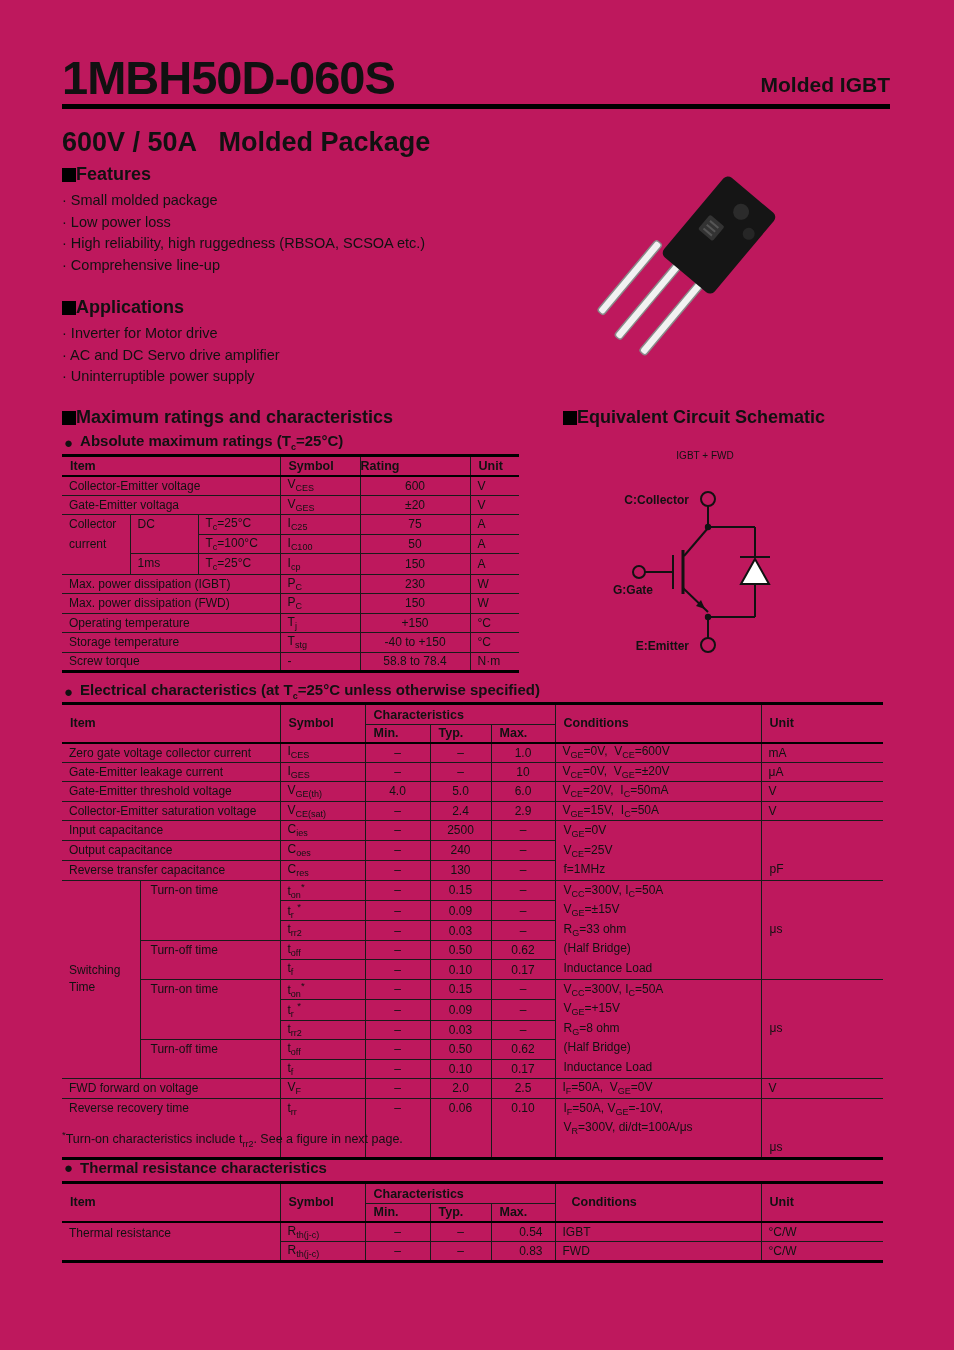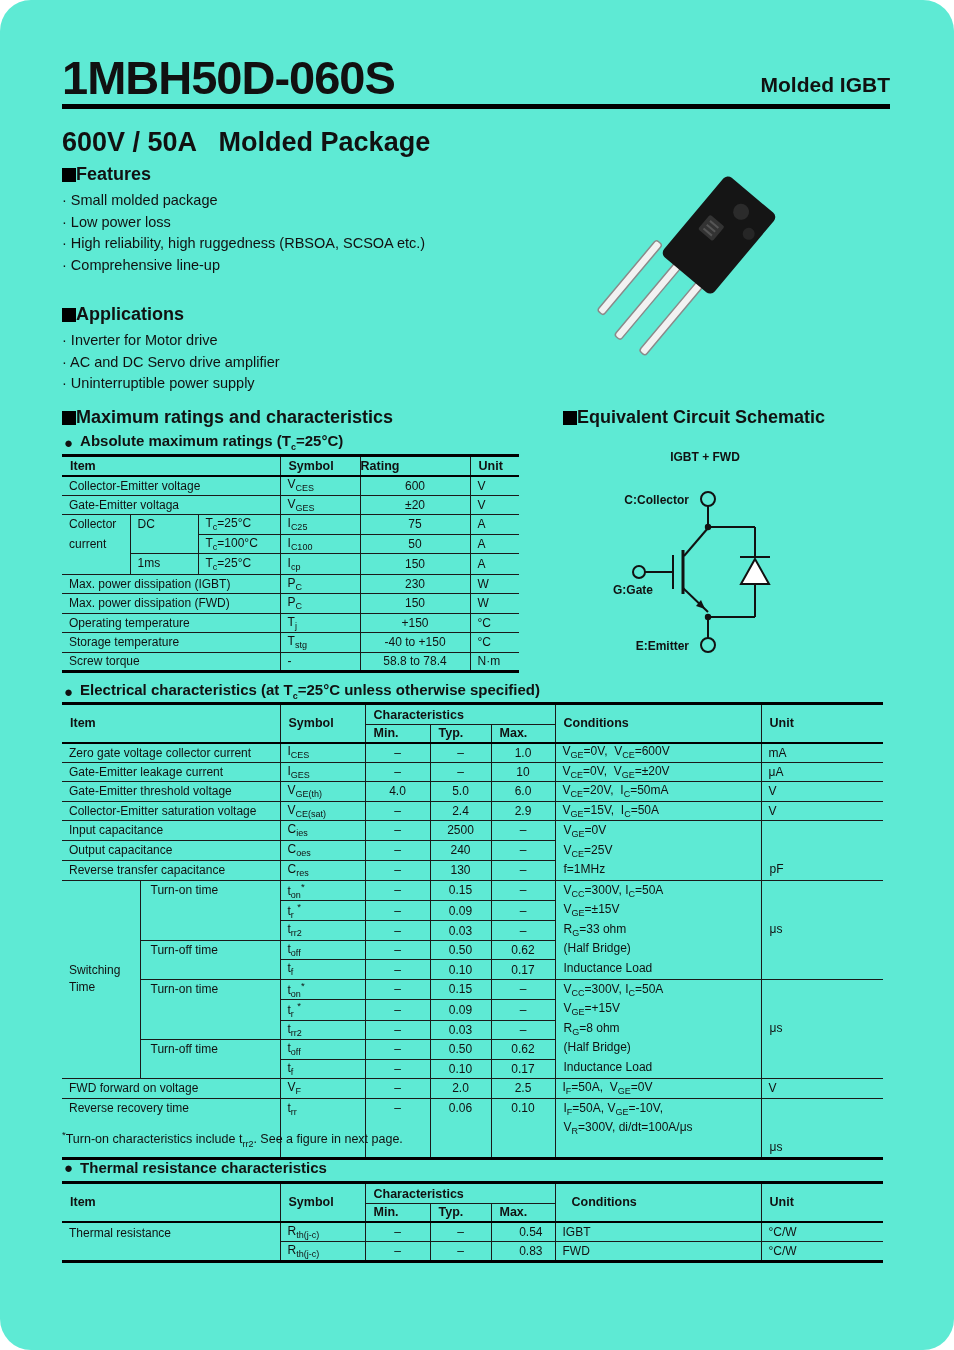--- a/index.html
+++ b/index.html
@@ -1,17 +1,17 @@
 <!DOCTYPE html>
 <html><head>
 <meta charset="utf-8">
 <style>
   html,body{margin:0;padding:0;background:#fff;}
-  .page{position:relative;width:954px;height:1350px;background:#5eead4;color:#111;
-        font-family:"Liberation Sans","DejaVu Sans",sans-serif;overflow:hidden;border-radius:31px;}
+  .page{position:relative;width:954px;height:1350px;background:#be185d;color:#111;
+        font-family:"Liberation Sans","DejaVu Sans",sans-serif;overflow:hidden;}
 
   
   .titlebar{position:absolute;left:62px;top:54px;width:828px;display:flex;
             justify-content:space-between;align-items:flex-end;
             border-bottom:5px solid #000;padding-bottom:3px;}
   .part-no{margin:0;font-size:47px;font-weight:bold;letter-spacing:-1px;line-height:1;}
   .family{font-size:21px;font-weight:bold;margin-bottom:4px;}
   .subtitle{position:absolute;left:62px;top:127px;font-size:27px;font-weight:bold;white-space:pre;}
 
   
@@ -46,21 +46,21 @@
   .gcond{vertical-align:top !important;margin-top:18px;}
   .gcond div{height:19.5px;line-height:19.5px;padding-left:8px;white-space:pre-wrap;}
   .rrcond div{height:19px;line-height:19px;padding-left:8px;white-space:pre-wrap;}
   .gu{vertical-align:top !important;}
   .gu div{height:19.5px;line-height:19.5px;padding-left:8px;margin-top:39px;}
   sub{font-size:9px;}
   sup{font-size:9.5px;}
   tr.h38{height:38px;}
 
   .footnote{font-size:12.5px;}
-  .schem-label{font-size:12px;font-weight:bold;text-align:center;width:200px;}
+  .schem-label{font-size:10px;font-weight:normal;text-align:center;width:200px;}
 </style>
 </head>
 <body>
 
 <div class="page">
 
   <div class="titlebar">
     <h1 class="part-no">1MBH50D-060S</h1>
     <div class="family">Molded IGBT</div>
   </div>
@@ -72,21 +72,21 @@
       <span>Features</span>
     </div>
     <div class="list">
       <div>Small molded package</div>
       <div>Low power loss</div>
       <div>High reliability, high ruggedness (RBSOA, SCSOA etc.)</div>
       <div>Comprehensive line-up</div>
     </div>
   </div>
 
-  <div class="abs" style="left:62px;top:304px;">
+  <div class="abs" style="left:62px;top:297px;">
     <div class="sec-head">
       <span class="sq"></span>
       <span>Applications</span>
     </div>
     <div class="list">
       <div>Inverter for  Motor drive</div>
       <div>AC and DC Servo drive amplifier</div>
       <div>Uninterruptible power supply</div>
     </div>
   </div>

